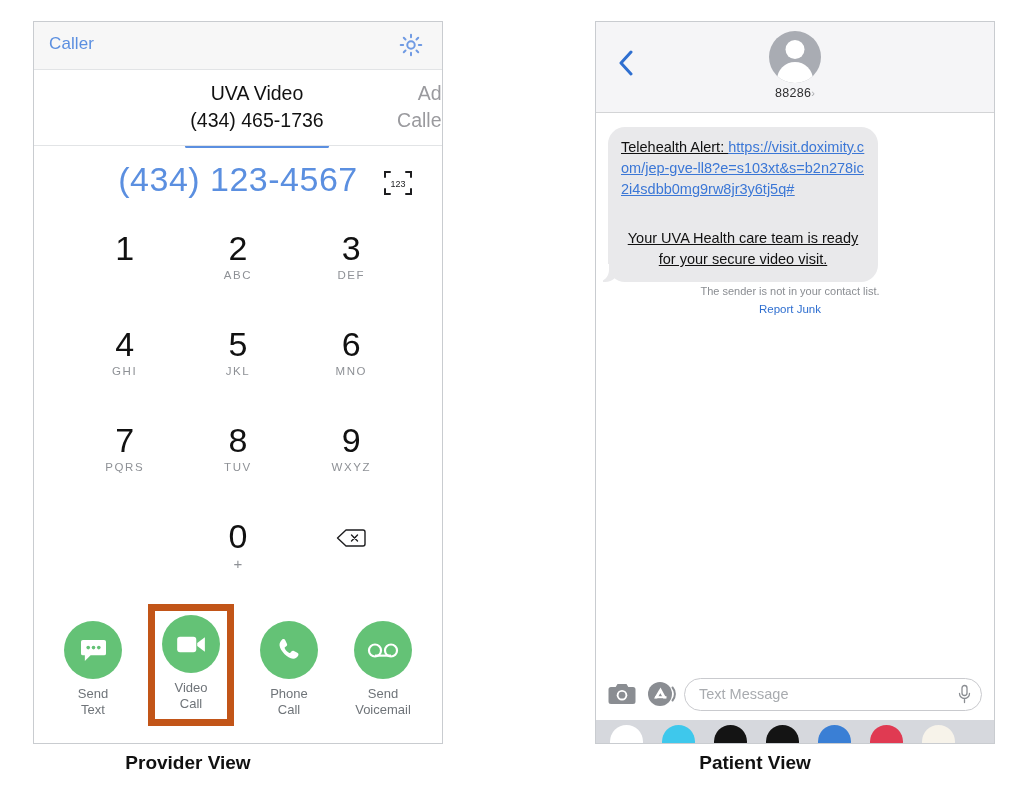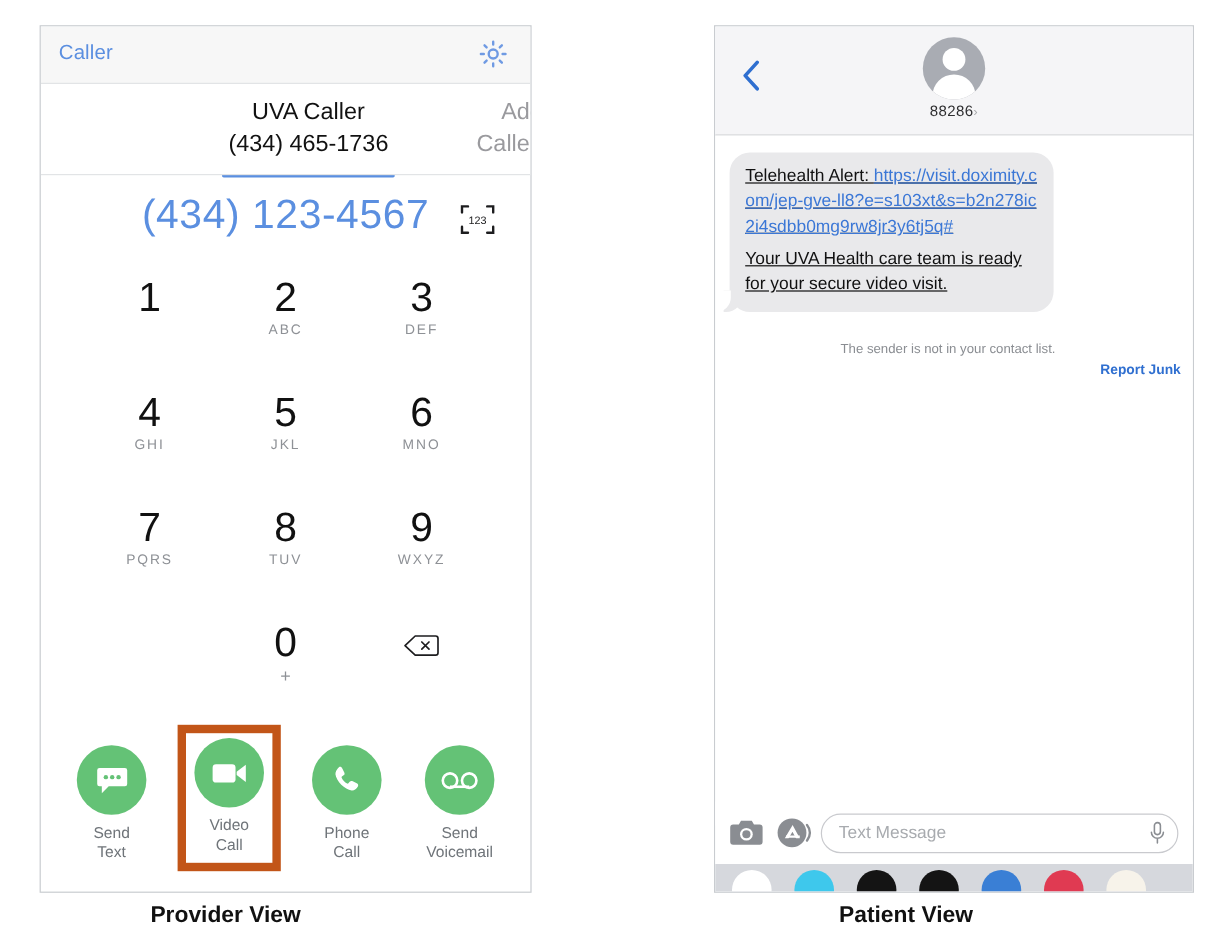--- a/index.html
+++ b/index.html
@@ -112,28 +112,28 @@
   }
   .bubble .tail {
     position: absolute; left: -5px; bottom: 0px; width: 16px; height: 18px;
     background: #e9e9eb; border-bottom-right-radius: 14px;
   }
   .bubble .tail::after {
     content: ""; position: absolute; left: -6px; bottom: 0; width: 12px; height: 18px;
     background: #fff; border-bottom-right-radius: 12px;
   }
   .bubble a { color: #3b77d6; text-decoration: underline; word-break: break-all; }
-  .bubble .p2 { margin-top: 6px; }
+  .bubble .p2 { margin-top: 28px; text-align: center; }
   .notice {
     position: absolute; left: 0; right: 10px; top: 172px; text-align: center;
     font-size: 11px; color: #8a8d92;
   }
   .report-junk {
-    position: absolute; left: 0; right: 10px; top: 190px; text-align: right;
-    font-size: 11.5px; color: #2f6fd0; font-weight: bold;
+    position: absolute; left: 0; right: 10px; top: 190px; text-align: center;
+    font-size: 11.5px; color: #2f6fd0; font-weight: normal;
   }
 
   .composer {
     position: absolute; left: 0; right: 0; bottom: 23px; height: 52px;
     background: #fff; display: flex; align-items: center; padding: 0 12px; gap: 11px;
   }
   .cam-icon { width: 28px; height: 24px; }
   .app-icon { width: 26px; height: 26px; }
   .msg-field {
     flex: 1; height: 33px; border: 1px solid #c9cace; border-radius: 17px;
@@ -169,21 +169,21 @@
         <svg viewBox="0 0 24 24" width="28" height="28" fill="none" stroke="#6f9ae3" stroke-width="1.7">
           <circle cx="12" cy="12" r="3.2"></circle>
           <path d="M12 3.2v2.1M12 18.7v2.1M3.2 12h2.1M18.7 12h2.1M5.8 5.8l1.5 1.5M16.7 16.7l1.5 1.5M18.2 5.8l-1.5 1.5M7.3 16.7l-1.5 1.5" stroke-linecap="round"></path>
           <path d="M9.2 4.6h5.6l.9 2.2 2.2.9v5.6l-2.2.9-.9 2.2H9.2l-.9-2.2-2.2-.9V7.7l2.2-.9z" opacity="0"></path>
         </svg>
       </div>
     </div>
 
     <div class="prov-tabs">
       <div class="tab tab-active">
-        <div>UVA Caller</div>
+        <div>UVA Video</div>
         <div>(434) 465-1736</div>
         <div class="u"></div>
       </div>
       <div class="tab tab-inactive">
         <div>Add</div>
         <div>Caller ID</div>
       </div>
       <div class="tabs-rule"></div>
     </div>
 

